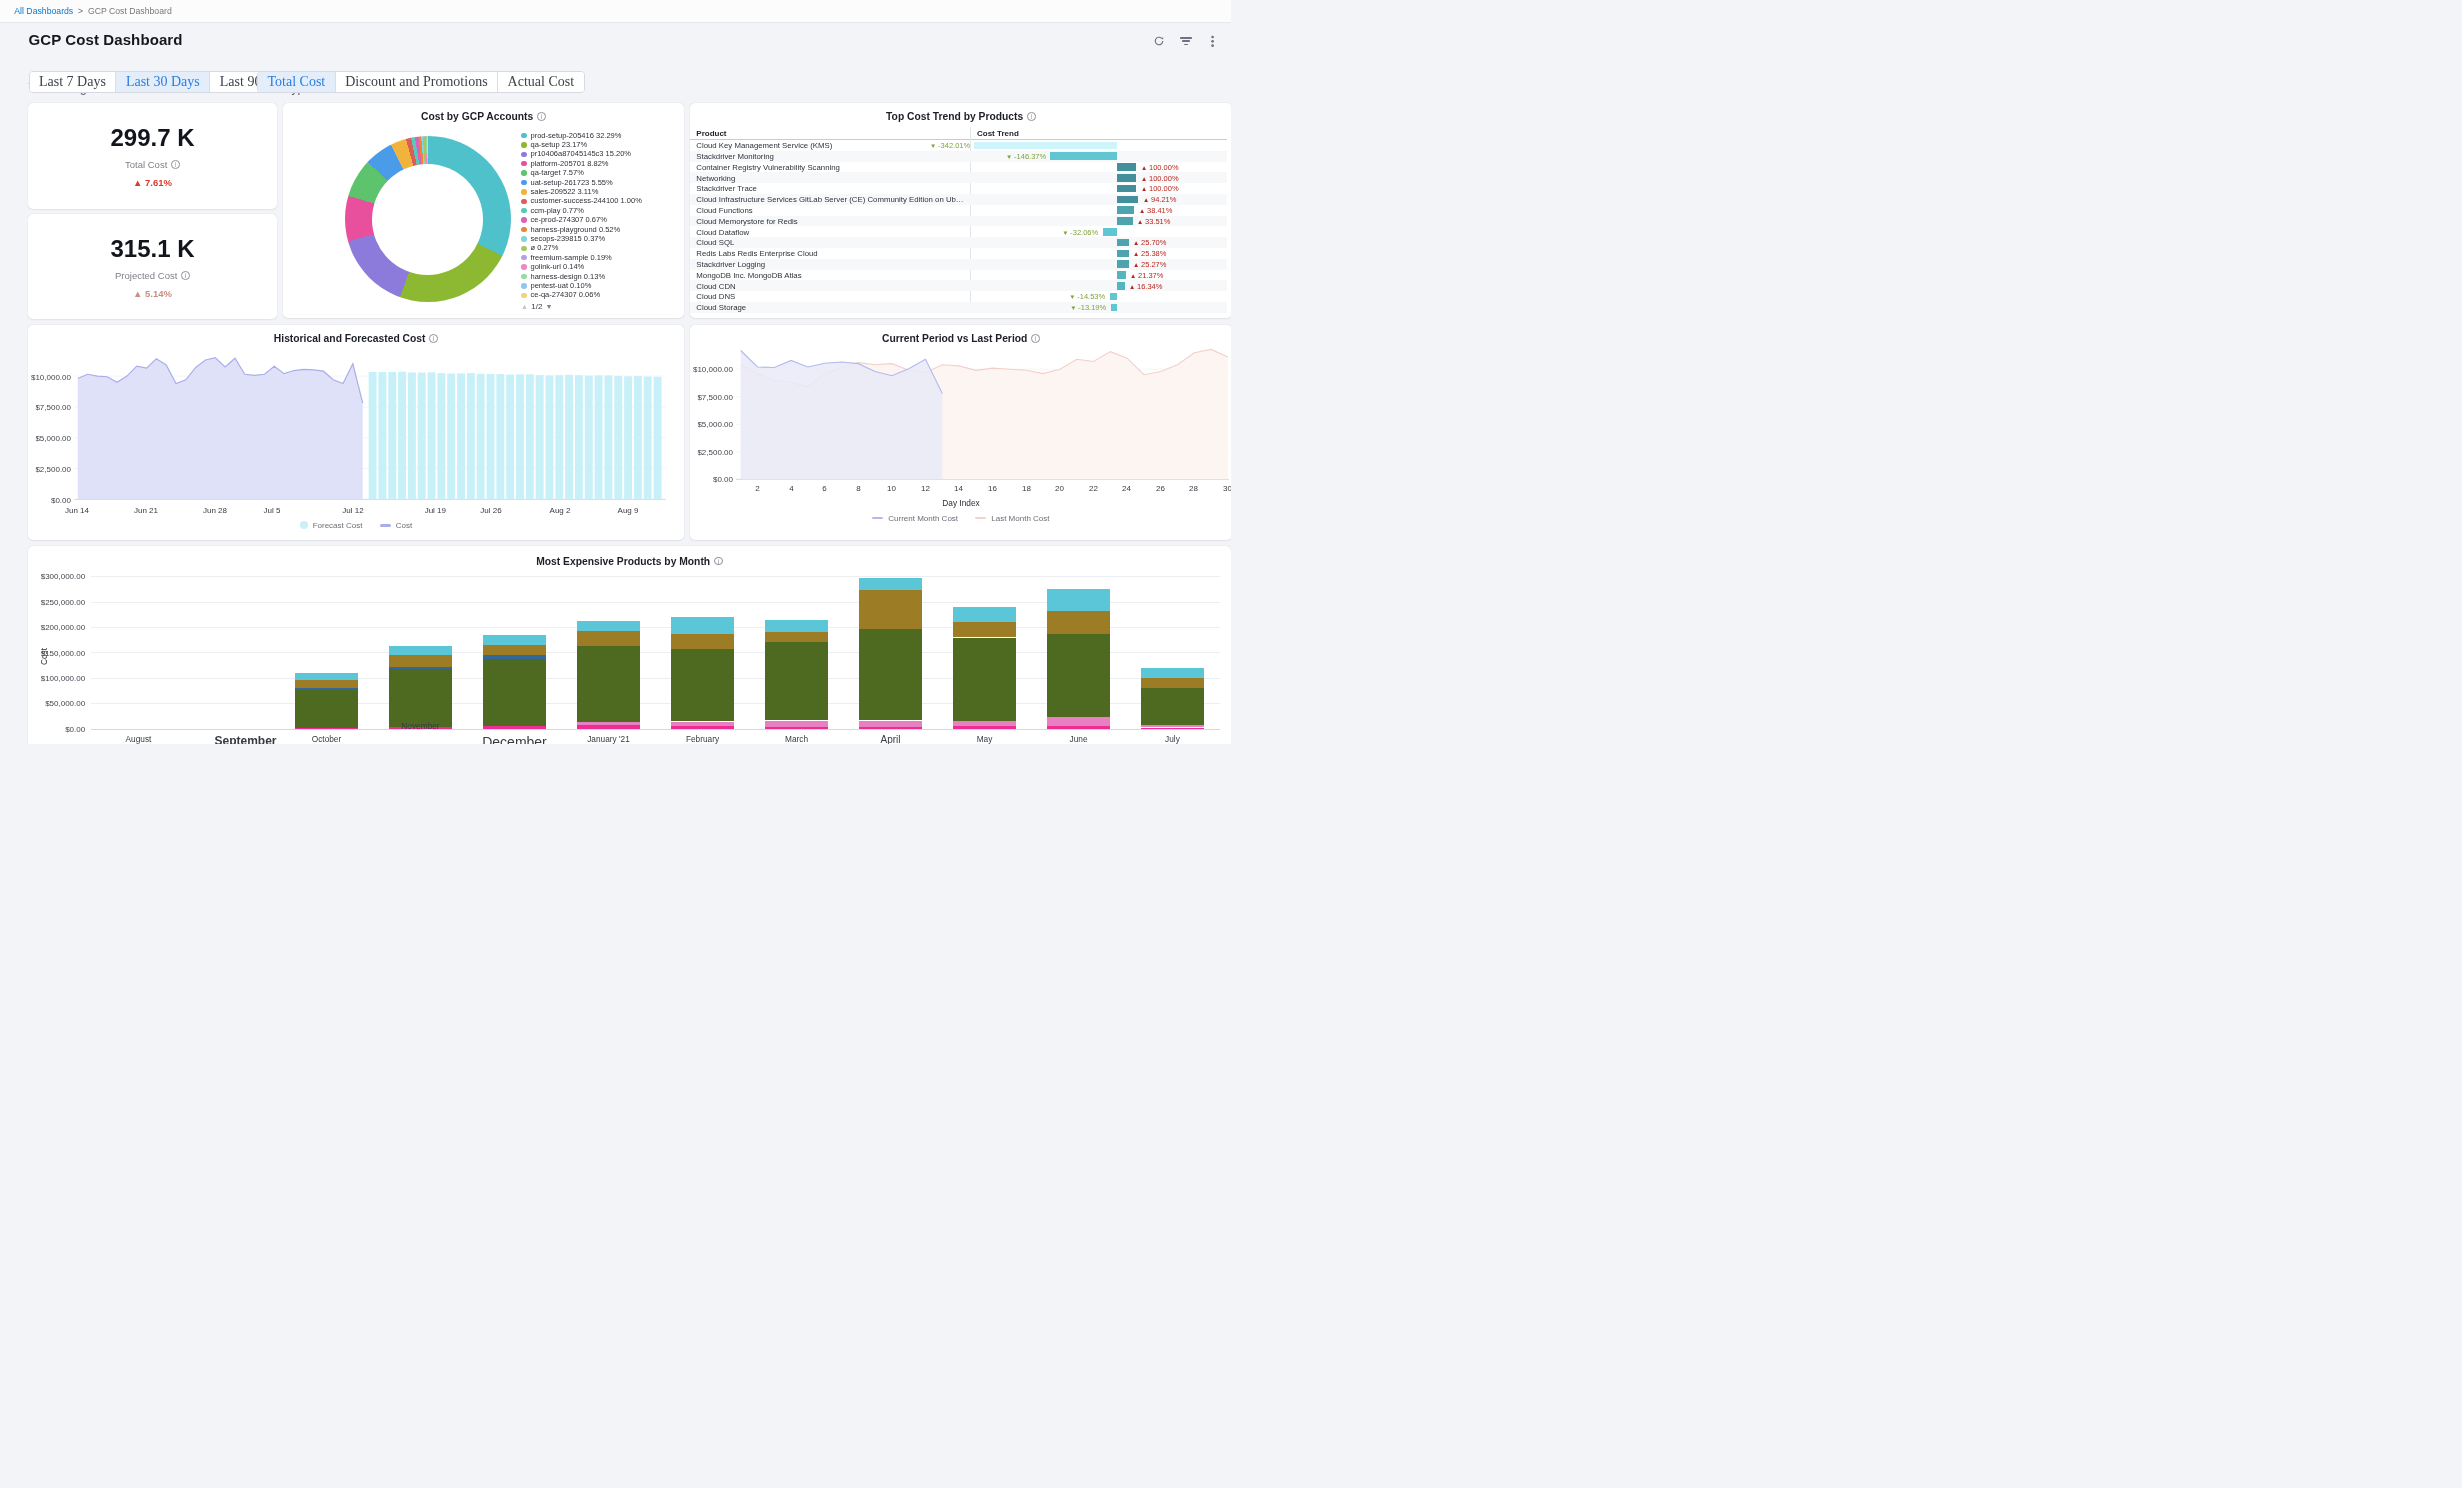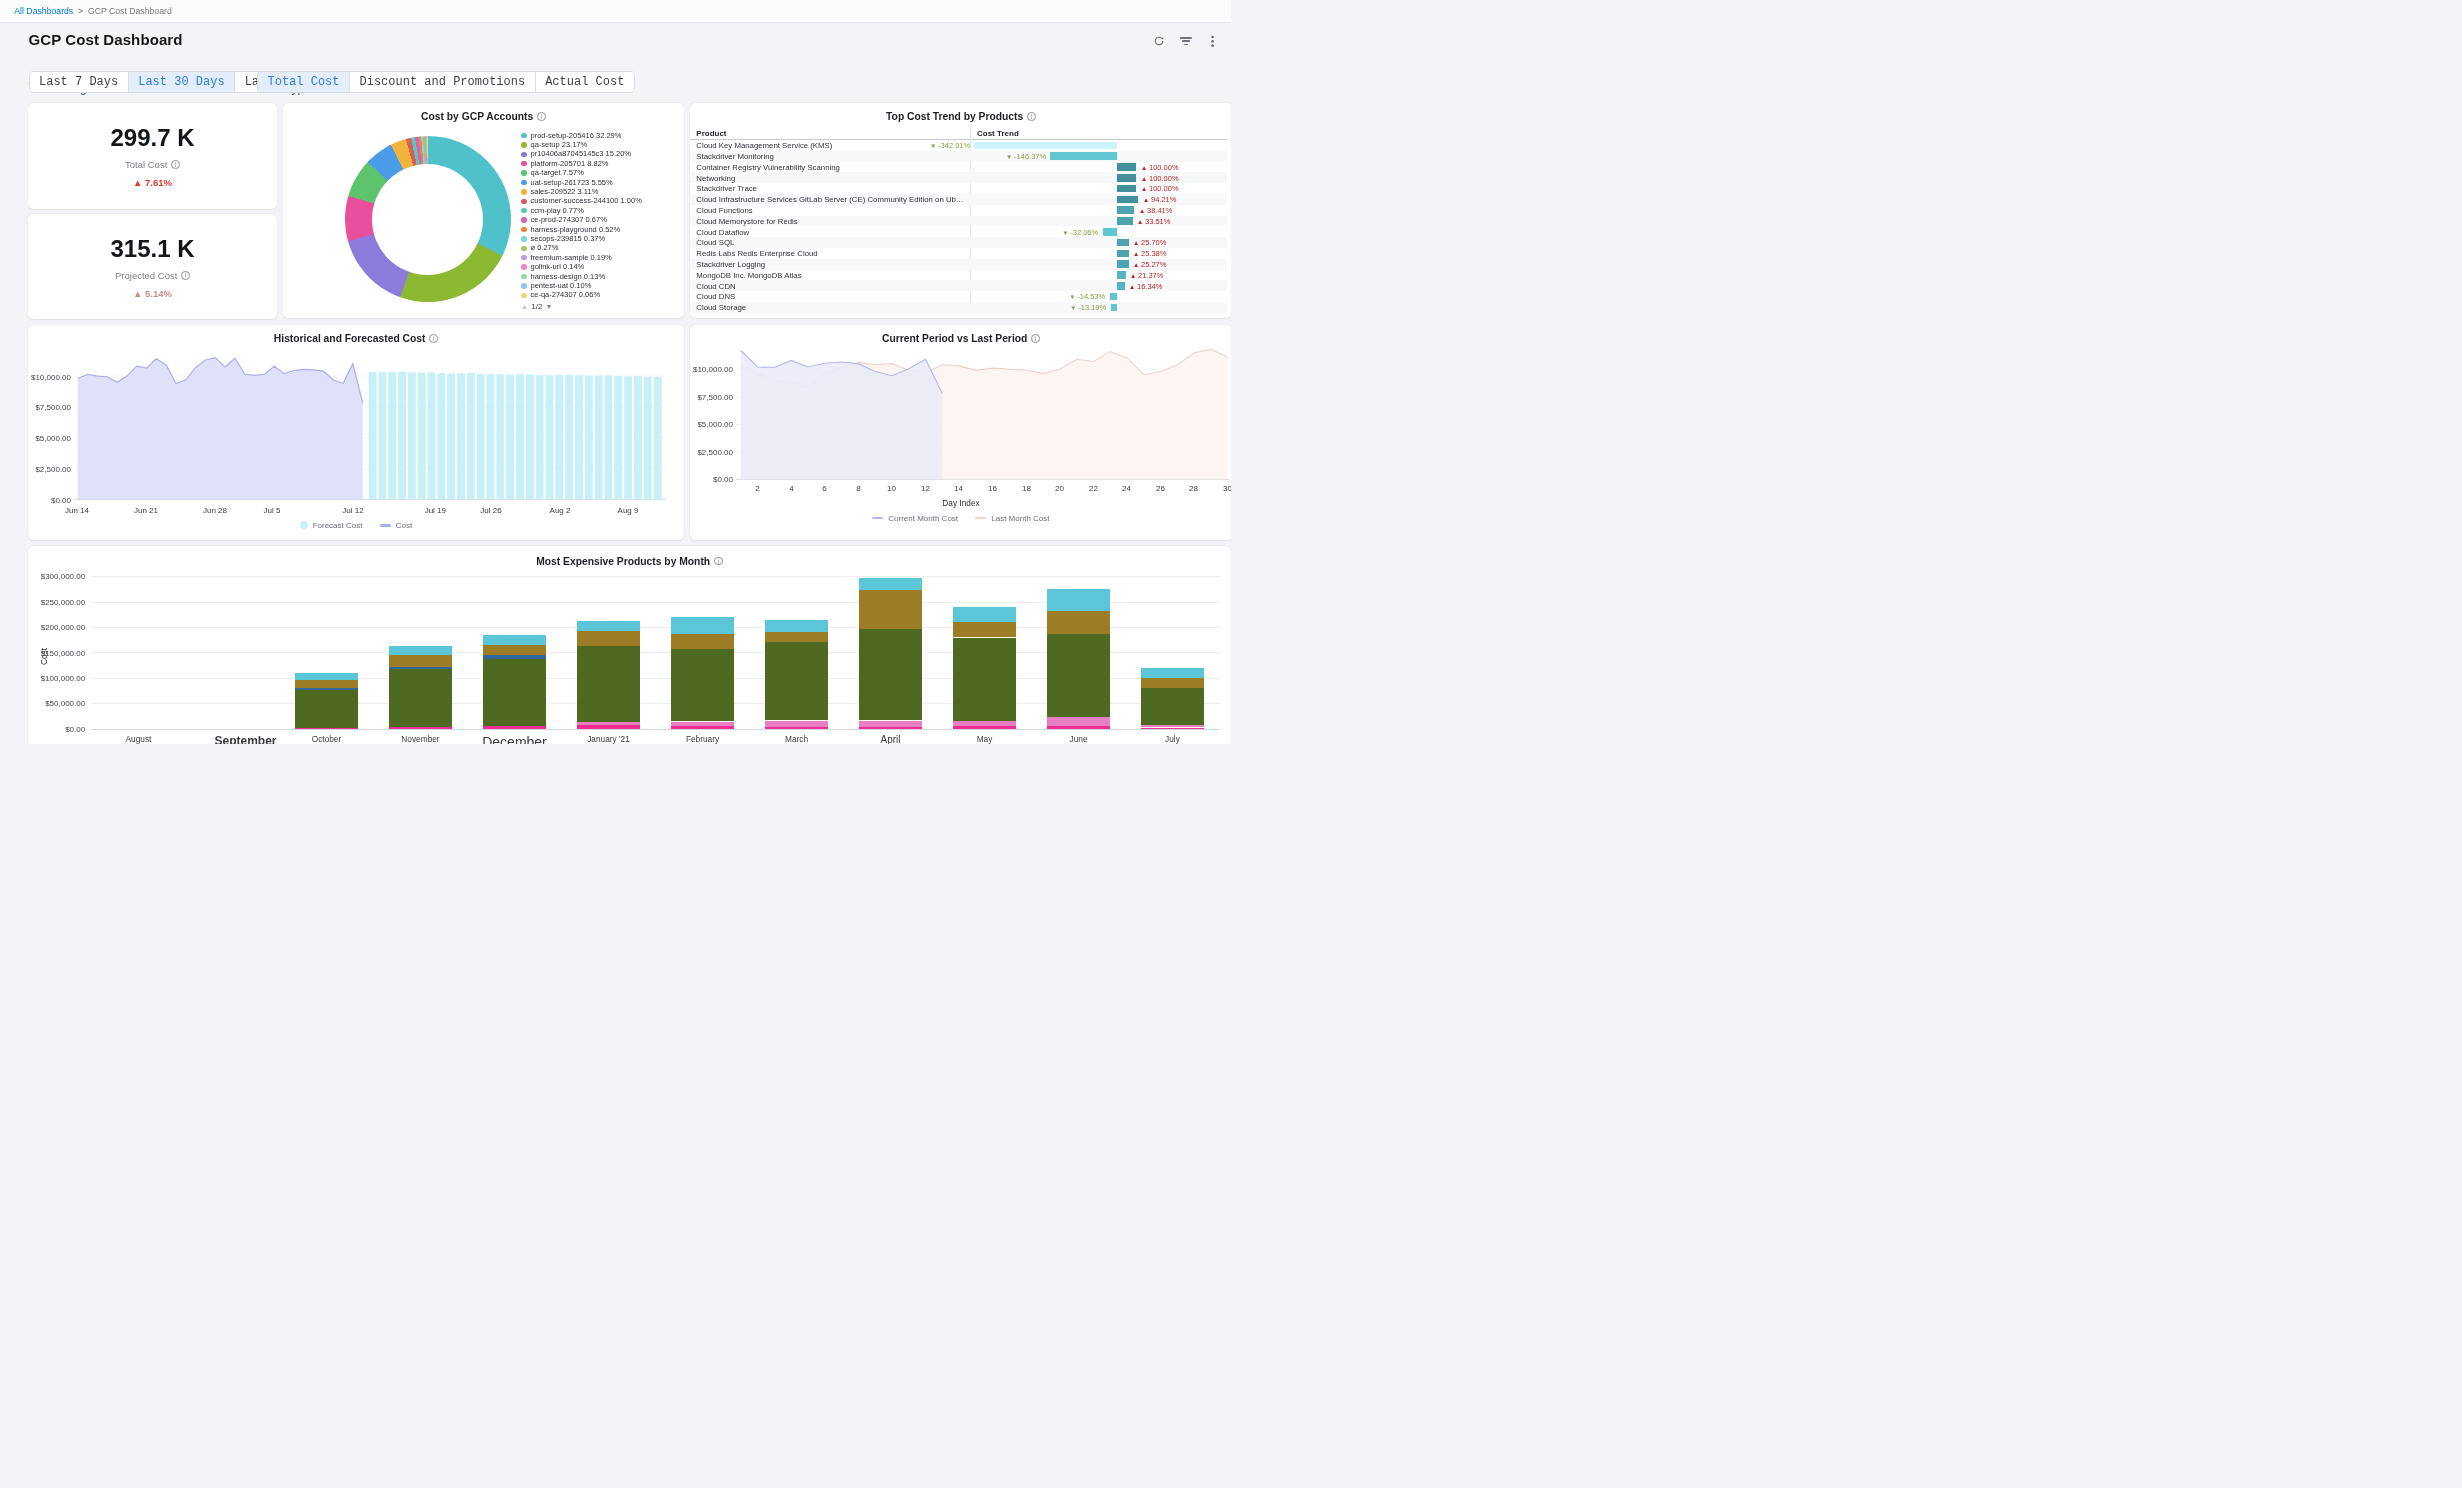--- a/index.html
+++ b/index.html
@@ -10,21 +10,21 @@
   .topbar a { color:#0278d5; text-decoration:none; }
   .crumb-sep { color:#6b6d75; margin:0 4.8px; font-size:8.7px; }
   .crumb-cur { color:#77787e; }
   .title-row { position:relative; height:36px; }
   .title-row h1 { position:absolute; left:28.5px; top:8px; font-size:15px; font-weight:700; color:#161820; letter-spacing:0.1px;}
   .header-actions { position:absolute; right:11px; top:11px; display:flex; gap:12.7px; align-items:center; }
   .icon-btn { background:none; border:none; cursor:pointer; width:14.3px; height:14.3px; display:flex; align-items:center; justify-content:center; }
   .filters { position:relative; height:44px; }
   .filter-label { position:absolute; top:0; font-size:12px; color:#565a66;margin-top:22px; }
   .seg-group { position:absolute; top:12px; display:inline-flex; border:0.8px solid #d8dae2; border-radius:4px; overflow:hidden; background:#fff; }
-  .seg-btn { height:20px; padding:0 9.5px; font-size:12px; font-family:Liberation Mono, monospace; background:#fff; border:none;
+  .seg-btn { height:20px; padding:0 9.5px; font-size:14px; font-family:Liberation Serif, serif; background:#fff; border:none;
     border-right:0.8px solid #dcdee6; color:#3d3f49; cursor:pointer; white-space:nowrap; }
   .seg-btn:last-child { border-right:none; }
   .seg-btn.selected { background:#e4eefb; color:#2b7de0; }
   .board { position:relative; height:641px; }
   .card { position:absolute; background:#fff; border-radius:4.8px;
     box-shadow:0 0.8px 1.6px rgba(30,30,40,.07), 0 0 0.8px rgba(30,30,40,.16); }
   .panel-title { position:absolute; top:8px; left:0; right:0; text-align:center; font-size:10.3px; font-weight:700; color:#1d1f27; }
   .info { display:inline-block; width:8.7px; height:8.7px; border:0.8px solid #8e9097; border-radius:50%;
     color:#8e9097; font-size:6.3px; line-height:8px; text-align:center; margin-left:4px; vertical-align:0.8px; font-weight:400;}
   
@@ -442,21 +442,21 @@
         <div class="mbar-seg" style="left: 267px; width: 63px; top: 144px; height: 38px; background: rgb(78, 106, 32);"></div>
         <div class="mbar-seg" style="left: 267px; width: 63px; top: 142px; height: 1.8px; background: rgb(48, 104, 156);"></div>
         <div class="mbar-seg" style="left: 267px; width: 63px; top: 134px; height: 8px; background: rgb(156, 124, 37);"></div>
         <div class="mbar-seg" style="left: 267px; width: 63px; top: 127px; height: 6.7px; background: rgb(90, 198, 215);"></div>
         <div class="xtick" style="width: 87px; left: 255px; top: 188px; font-size: 8.3px;">October</div>
         <div class="mbar-seg" style="left: 361px; width: 63px; top: 181px; height: 2.3px; background: rgb(238, 45, 147);"></div>
         <div class="mbar-seg" style="left: 361px; width: 63px; top: 123px; height: 58px; background: rgb(78, 106, 32);"></div>
         <div class="mbar-seg" style="left: 361px; width: 63px; top: 121px; height: 1.5px; background: rgb(48, 104, 156);"></div>
         <div class="mbar-seg" style="left: 361px; width: 63px; top: 109px; height: 12.2px; background: rgb(156, 124, 37);"></div>
         <div class="mbar-seg" style="left: 361px; width: 63px; top: 100px; height: 9px; background: rgb(90, 198, 215);"></div>
-        <div class="xtick" style="width: 87px; left: 349px; top: 188px; font-size: 8.3px;">November</div>
+        <div class="xtick" style="width: 87px; left: 349px; top: 175px; font-size: 8.3px;">November</div>
         <div class="mbar-seg" style="left: 455px; width: 63px; top: 180px; height: 3.1px; background: rgb(238, 45, 147);"></div>
         <div class="mbar-seg" style="left: 455px; width: 63px; top: 113px; height: 67px; background: rgb(78, 106, 32);"></div>
         <div class="mbar-seg" style="left: 455px; width: 63px; top: 109px; height: 3.8px; background: rgb(48, 104, 156);"></div>
         <div class="mbar-seg" style="left: 455px; width: 63px; top: 99px; height: 9.7px; background: rgb(156, 124, 37);"></div>
         <div class="mbar-seg" style="left: 455px; width: 63px; top: 89px; height: 10.2px; background: rgb(90, 198, 215);"></div>
         <div class="xtick" style="width: 87px; left: 443px; top: 188px; font-size: 14px;">December</div>
         <div class="mbar-seg" style="left: 549px; width: 63px; top: 179px; height: 4.4px; background: rgb(238, 45, 147);"></div>
         <div class="mbar-seg" style="left: 549px; width: 63px; top: 176px; height: 2.5px; background: rgb(231, 127, 194);"></div>
         <div class="mbar-seg" style="left: 549px; width: 63px; top: 100px; height: 76px; background: rgb(78, 106, 32);"></div>
         <div class="mbar-seg" style="left: 549px; width: 63px; top: 85px; height: 15px; background: rgb(156, 124, 37);"></div>

